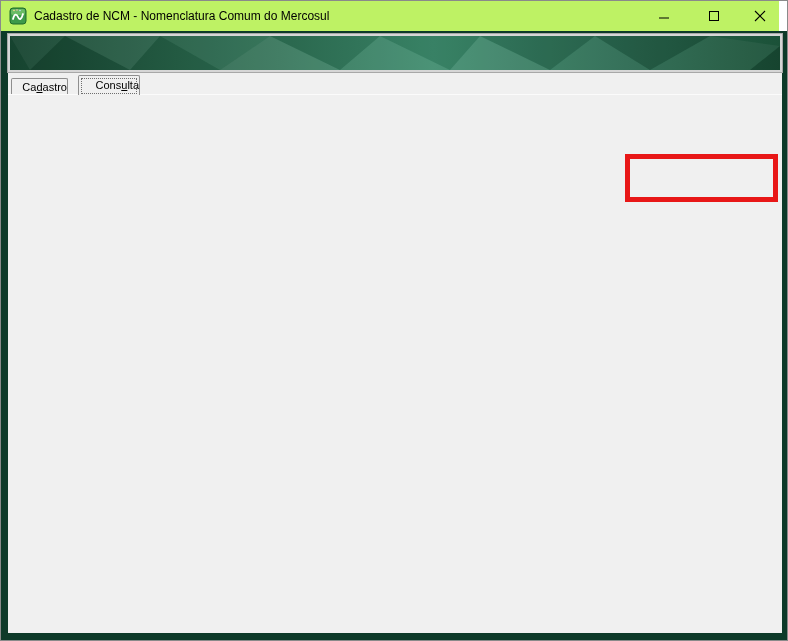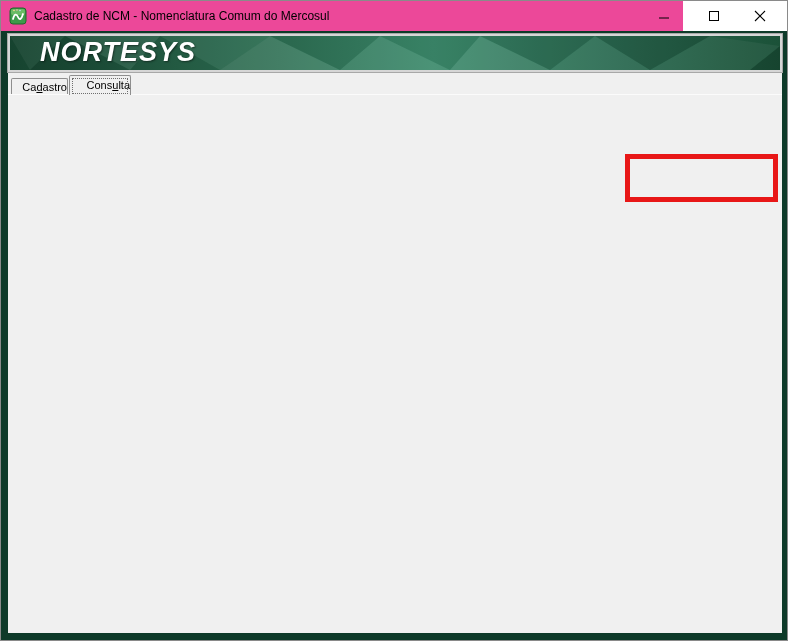--- a/index.html
+++ b/index.html
@@ -3,42 +3,42 @@
 <meta charset="utf-8">
 <style>
   html,body{margin:0;padding:0;background:#d8d8d8;}
   *{box-sizing:border-box;}
   .win{position:relative;width:788px;height:641px;background:#fff;
        font-family:"Liberation Sans",sans-serif;overflow:hidden;
        border:1px solid #8a8a8a;}
   .abs{position:absolute;}
 
   
-  .titlebar{left:0;top:0;width:682px;height:30px;background:#ec4899;}
+  .titlebar{left:0;top:0;width:778px;height:30px;background:#bef264;}
   .title-text{left:33px;top:0;height:30px;line-height:30px;font-size:12px;color:#000;white-space:nowrap;}
   .winbtn{top:0;width:34px;height:30px;display:flex;align-items:center;justify-content:center;cursor:default;}
 
   
   .frame{left:0;top:30px;width:788px;height:611px;background:#0e3a29;}
 
   
   .banner{left:7px;top:33px;width:774px;height:38px;border:2px solid #d6d6d6;
           box-shadow:0 0 0 1px #a8a8a8;background:#2a6950;overflow:hidden;}
   .banner svg{position:absolute;left:0;top:0;width:100%;height:100%;}
   .brand{position:absolute;left:30px;top:1px;font-size:27px;font-weight:bold;font-style:italic;
          letter-spacing:1px;color:#fff;text-shadow:1px 1px 2px rgba(0,0,0,.45);}
 
   
   .client{left:7px;top:72px;width:774px;height:560px;background:#f0f0f0;}
 
   
   .tab{background:#f0f0f0;border:1px solid #8e8e8e;border-bottom:none;
        border-radius:2px 2px 0 0;font-size:11px;text-align:right;color:#000;}
   .tab-inactive{left:10px;top:77px;width:57px;height:17px;line-height:16px;}
-  .tab-active{left:68px;top:74px;width:62px;height:20px;line-height:19px;z-index:3;}
+  .tab-active{left:77px;top:74px;width:62px;height:20px;line-height:19px;z-index:3;}
   .tab-active::after{content:"";position:absolute;left:2px;right:2px;top:2px;bottom:1px;border:1px dotted #6e6e6e;}
   .panel{left:7px;top:93px;width:774px;height:539px;background:#f0f0f0;border-top:1px solid #fbfbfb;z-index:1;}
 
   .lbl{font-size:11px;color:#000;white-space:nowrap;}
   .mn{text-decoration:underline;}
 
   
   .tbox{background:#fff;border:1px solid #828282;font-size:11px;padding:2px 4px;
         font-family:"Liberation Sans",sans-serif;color:#000;}
   .combo{background:#fff;border:1px solid #828282;display:flex;}
@@ -147,21 +147,20 @@
       <polygon points="260,0 370,0 330,34" fill="#000" opacity="0.07"></polygon>
       <polygon points="370,0 440,34 330,34" fill="#fff" opacity="0.08"></polygon>
       <polygon points="370,0 470,0 440,34" fill="#000" opacity="0.06"></polygon>
       <polygon points="470,0 540,34 440,34" fill="#fff" opacity="0.09"></polygon>
       <polygon points="470,0 585,0 540,34" fill="#000" opacity="0.10"></polygon>
       <polygon points="585,0 640,34 540,34" fill="#fff" opacity="0.06"></polygon>
       <polygon points="585,0 700,0 640,34" fill="#000" opacity="0.12"></polygon>
       <polygon points="700,0 770,10 740,34 640,34" fill="#fff" opacity="0.05"></polygon>
       <polygon points="740,34 770,10 770,34" fill="#000" opacity="0.15"></polygon>
     </svg>
-    <span class="brand">NORTESYS</span>
   </div>
 
   <div class="abs client"></div>
   <div class="abs panel"></div>
 
   <div class="abs tab tab-inactive"><span>Ca</span><span class="mn">d</span><span>astro</span></div>
   <div class="abs tab tab-active"><span>Cons</span><span class="mn">u</span><span>lta</span></div>
 
   <div class="abs lbl" style="left:27px;top:100px"><span class="mn">O</span><span>pções</span></div>
   <div class="abs combo" style="left:24px;top:118px;width:141px;height:23px">

